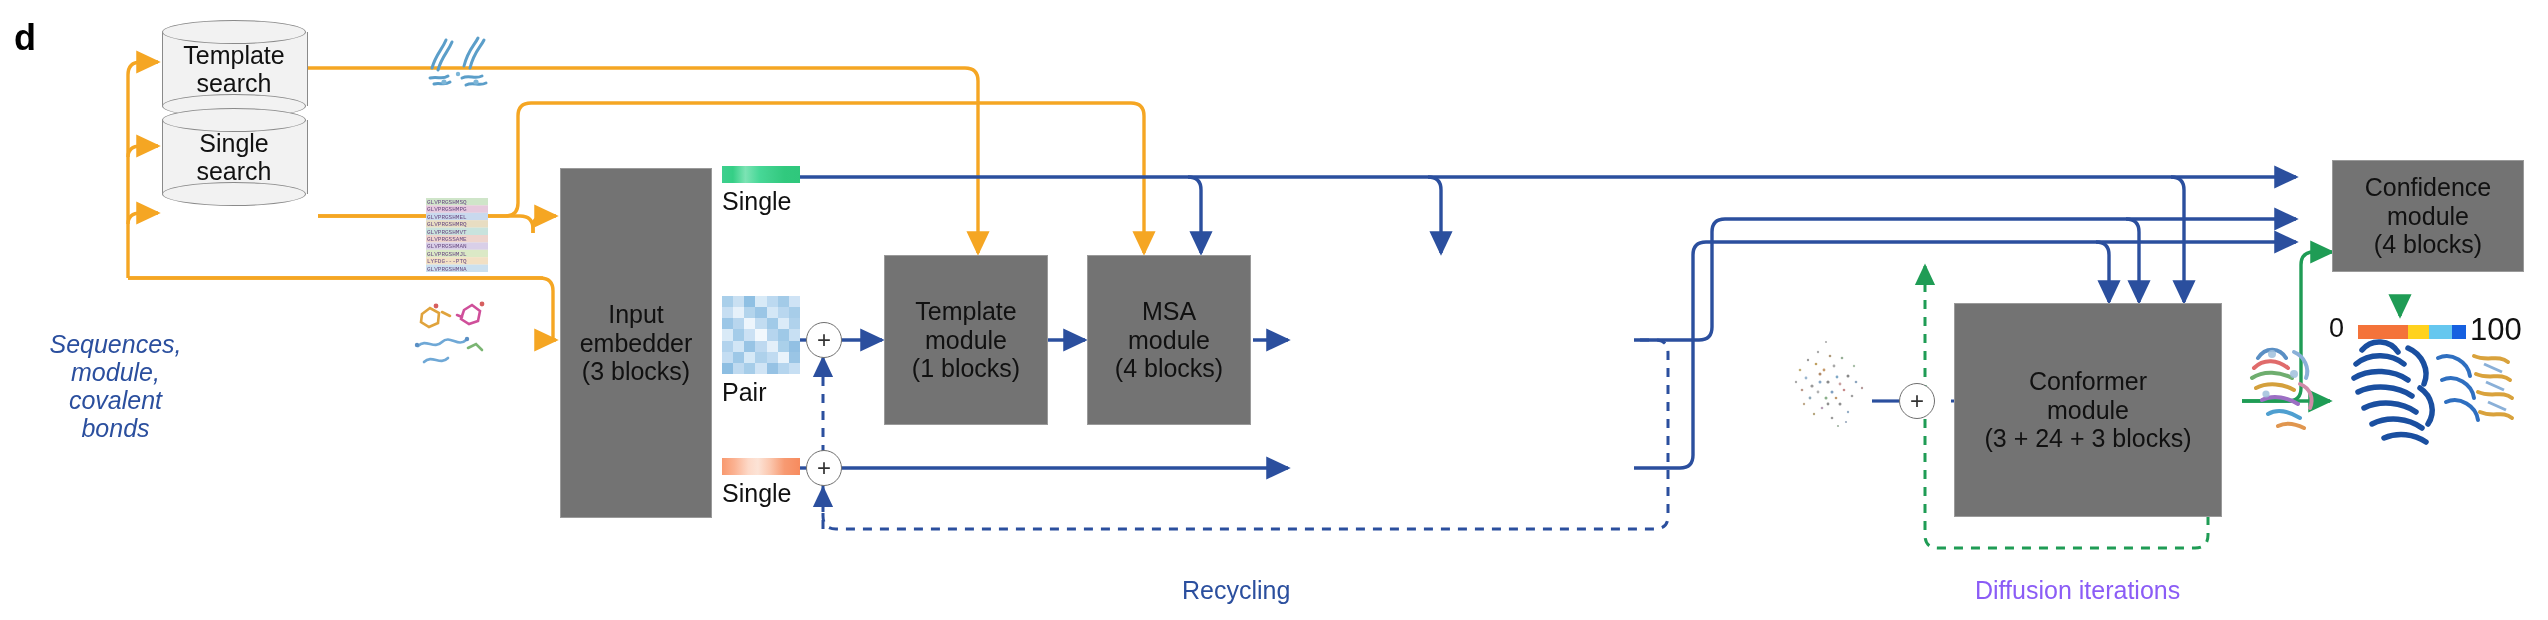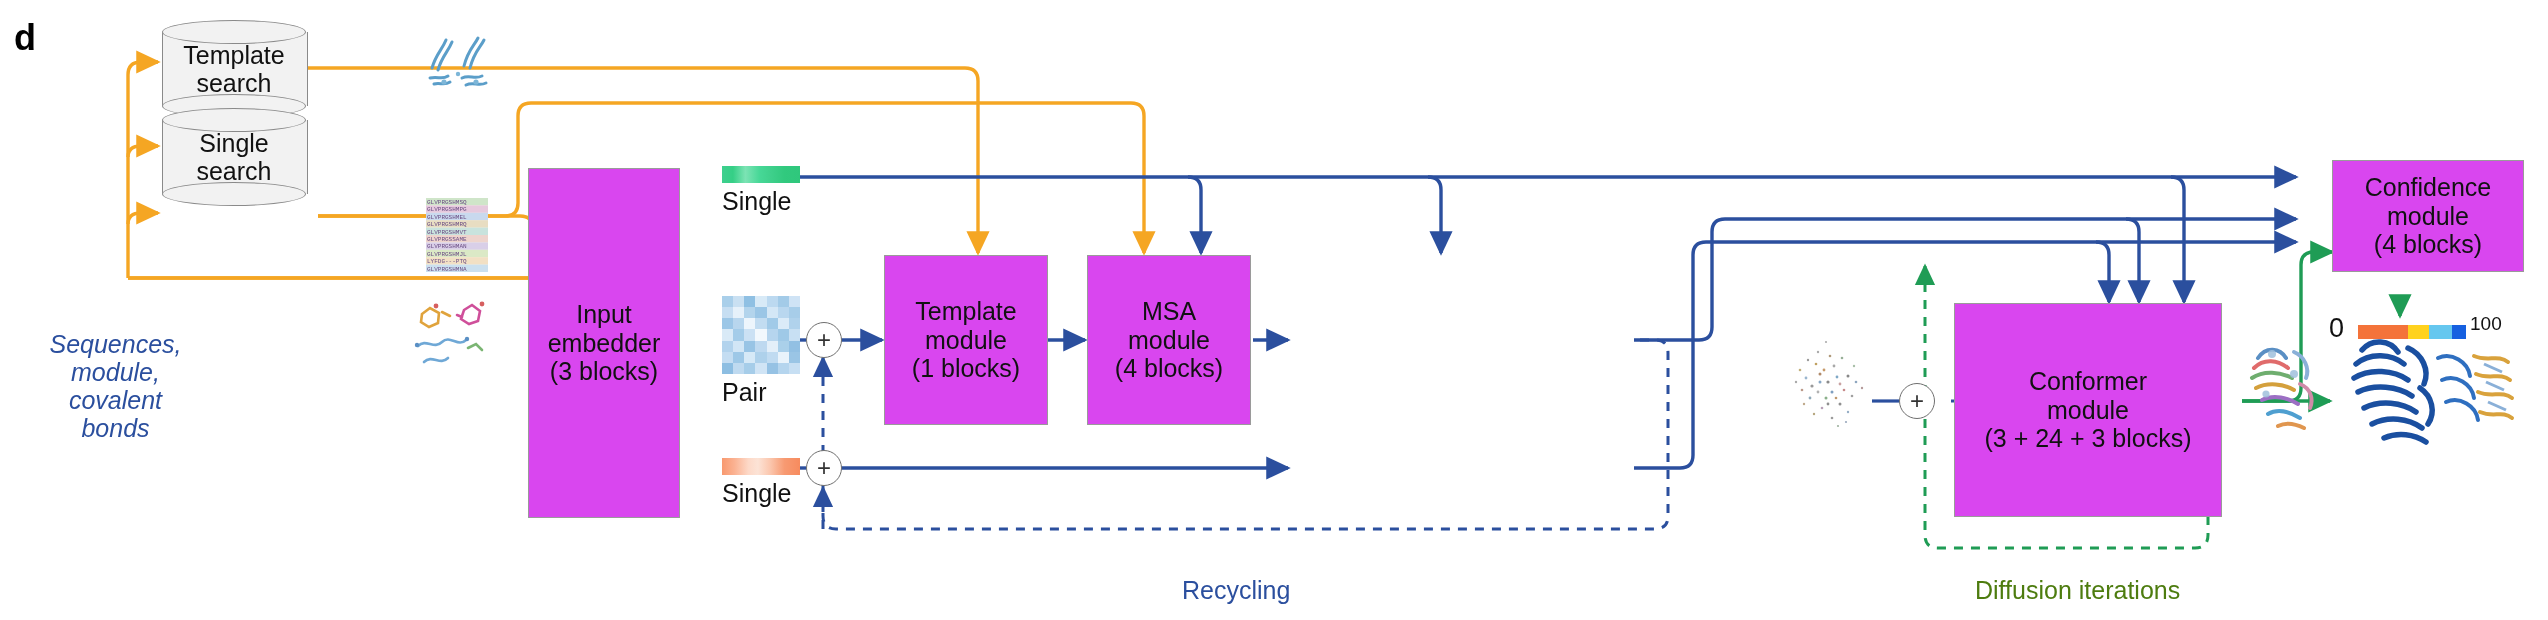--- a/index.html
+++ b/index.html
@@ -17,29 +17,29 @@
              background:#f2f2f2;border-left:1.6px solid #8a8a8a;border-right:1.6px solid #8a8a8a;}
   .cyl .top{position:absolute;left:0;top:0;width:100%;height:24px;border-radius:50%;
             background:#f2f2f2;border:1.6px solid #8a8a8a;box-sizing:border-box;}
   .cyl .bot{position:absolute;left:0;bottom:0;width:100%;height:24px;border-radius:50%;
             background:#f2f2f2;border:1.6px solid #8a8a8a;box-sizing:border-box;}
   .cyl .lbl{position:absolute;left:0;top:0;width:100%;height:100%;
             display:flex;flex-direction:column;align-items:center;justify-content:center;
             font-size:25px;line-height:1.12;color:#111;text-align:center;z-index:3;}
 
   
-  .box{position:absolute;background:#d946ef;border:1.6px solid #9a9a9a;box-sizing:border-box;
+  .box{position:absolute;background:#737373;border:1.6px solid #9a9a9a;box-sizing:border-box;
        display:flex;flex-direction:column;align-items:center;justify-content:center;
        font-size:25px;line-height:1.14;color:#111;text-align:center;}
   .box span{display:block;}
 
   
   .txt{position:absolute;font-size:25px;color:#111;line-height:1.12;white-space:nowrap;}
   .txt-blue{color:#2b4f9e;}
-  .txt-green{color:#4d7c0f;}
+  .txt-green{color:#8b5cf6;}
   .txt-c{text-align:center;font-style:italic;}
 
   
   .swatch-inputs{position:absolute;background:
       linear-gradient(90deg,#3ecf8e 0%,#35cf86 14%,#7ce3b4 30%,#47d897 48%,#3fd08c 62%,#31c97e 80%,#2fc77c 100%);}
   .swatch-single{position:absolute;background:
       linear-gradient(90deg,#f8996f 0%,#fbb292 16%,#fdd9c8 34%,#fce3d6 46%,#fbc6ad 62%,#f79a72 80%,#f78b5e 100%);}
   .pairgrid{position:absolute;display:grid;grid-template-columns:repeat(7,1fr);
             grid-template-rows:repeat(7,1fr);}
   .pairgrid i{display:block;}
@@ -235,21 +235,21 @@
     <g fill="#d65f5f">
         <circle cx="24" cy="6" r="2.4"></circle>
         <circle cx="70" cy="4" r="2.4"></circle>
       </g>
     <g fill="#5a8fc4">
         <circle cx="5" cy="45" r="2.2"></circle>
         <circle cx="55" cy="39" r="2.2"></circle>
       </g>
   </svg>
 
-  <div class="box" style="left:528px;top:168px;width:152px;height:350px;">
+  <div class="box" style="left:560px;top:168px;width:152px;height:350px;">
     <span>Input</span>
     <span>embedder</span>
     <span>(3 blocks)</span>
   </div>
 
   <div class="swatch-inputs" style="left:722px;top:166px;width:78px;height:17px;"></div>
   <div class="abs txt" style="left:722px;top:187px;">Single</div>
 
   <div class="pairgrid" style="left:722px;top:296px;width:78px;height:78px;">
     <i style="background:#a9cfea"></i>
@@ -423,18 +423,18 @@
     </g>
     <g stroke="#8ab0d8" stroke-width="3" fill="none">
       <path d="M142,36 L160,44"></path>
         <path d="M144,54 L162,62"></path>
         <path d="M146,74 L164,82"></path>
     </g>
   </svg>
 
   <div class="abs txt" style="left:2329px;top:313px;font-size:27px;">0</div>
   <div class="confbar" style="left:2358px;top:325px;width:108px;height:14px;"></div>
-  <div class="abs txt" style="left:2470px;top:313px;font-size:19px;">100</div>
+  <div class="abs txt" style="left:2470px;top:313px;font-size:31px;">100</div>
 
   <div class="abs txt txt-blue" style="left:1182px;top:576px;">Recycling</div>
   <div class="abs txt txt-green" style="left:1975px;top:576px;">Diffusion iterations</div>
 
 </div>
 
 </body></html>

